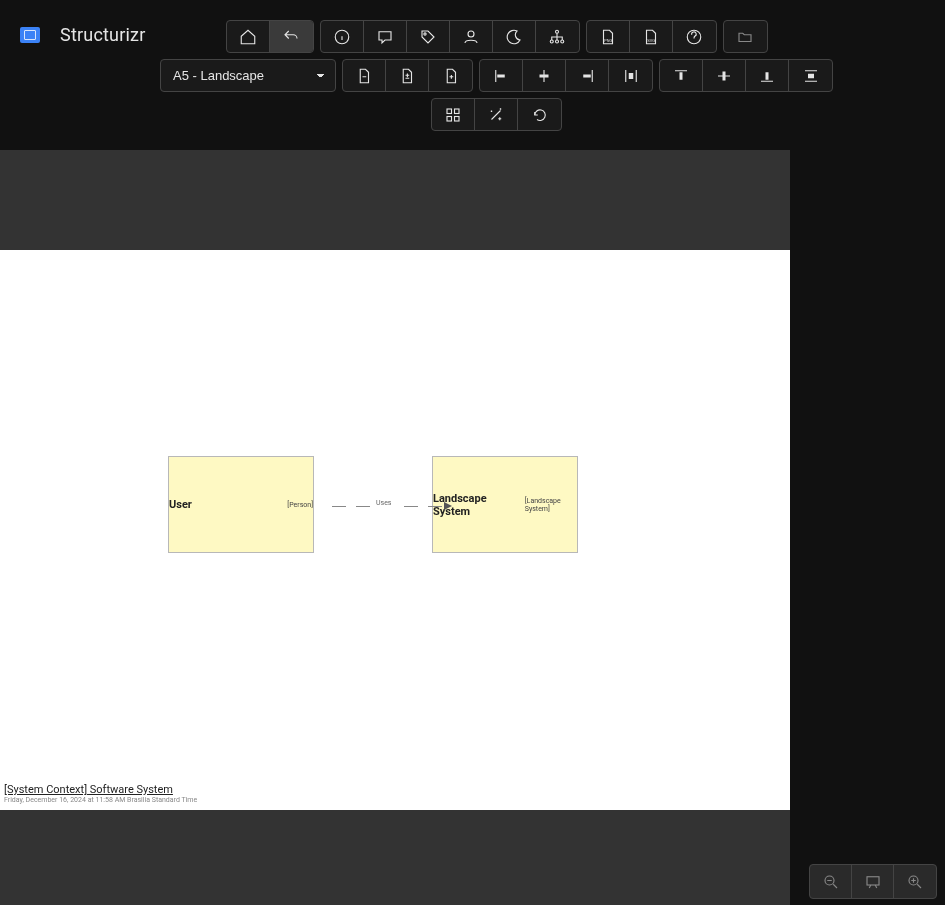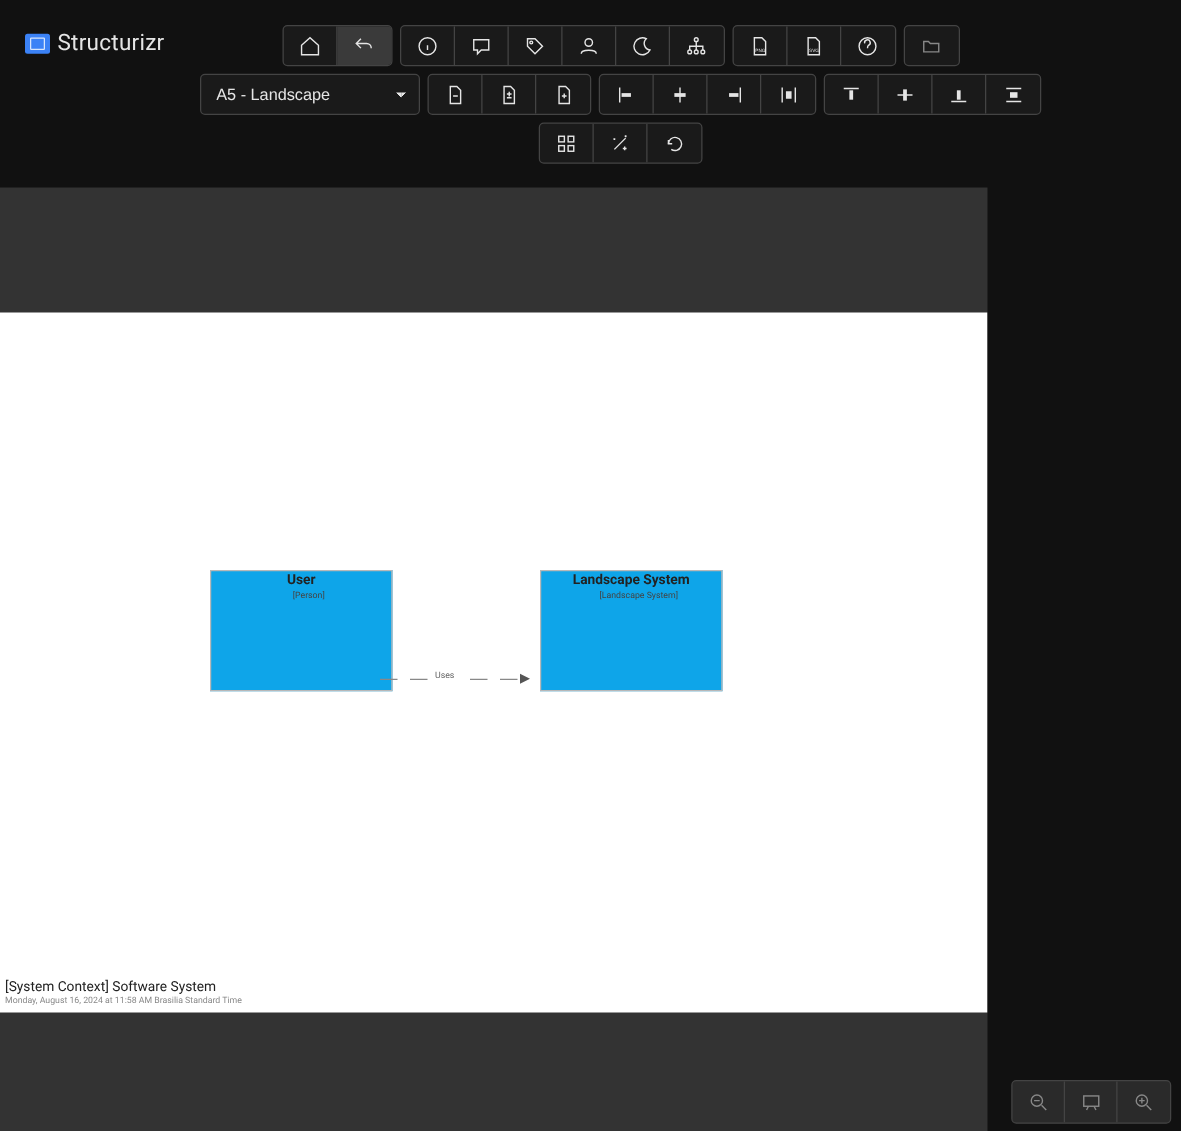--- a/index.html
+++ b/index.html
@@ -12,21 +12,21 @@
   position: relative;
 }
 
 
 .logo {
   position: absolute;
   top: 24px;
   left: 20px;
   display: flex;
   align-items: center;
-  gap: 6px;
+  gap: 20px;
 }
 .logo-mark {
   width: 20px;
   height: 16px;
   background: #3b82f6;
   border-radius: 2px;
   position: relative;
 }
 .logo-mark::after {
   content: '';
@@ -116,40 +116,39 @@
   width: 790px;
   height: 560px;
   background: #ffffff;
 }
 
 
 .box {
   position: absolute;
   width: 146px;
   height: 97px;
-  background: #0ea5e9;
+  background: #fef9c3;
   border: 1px solid #b8b8b8;
   display: flex;
-  flex-direction: column;
+  flex-direction: row;
   align-items: center;
-  justify-content: flex-start;
+  justify-content: space-between;
   gap: 2px;
 }
 .box-user { left: 168px; top: 206px; }
 .box-system { left: 432px; top: 206px; }
 .box .title { font-size: 11px; font-weight: 700; color: #222; }
 .box .subtitle { font-size: 7px; color: #444; margin-left: 12px; }
 
 .relation {
   position: absolute;
   top: 253px;
-  left: 304px;
+  left: 332px;
   width: 120px;
   height: 8px;
-  margin-top: 37px;
 }
 .relation .dash {
   position: absolute;
   top: 3px;
   height: 1px;
   width: 14px;
   background: #888;
 }
 .d1 { left: 0; }
 .d2 { left: 24px; }
@@ -171,21 +170,21 @@
   border-top: 4px solid transparent;
   border-bottom: 4px solid transparent;
 }
 
 
 .caption {
   position: absolute;
   bottom: 6px;
   left: 4px;
 }
-.caption .main { font-size: 11px; color: #222; }
+.caption .main { font-size: 11px; color: #222; text-decoration: underline; }
 .caption .sub { font-size: 7px; color: #888; }
 
 
 .zoom {
   position: absolute;
   right: 8px;
   bottom: 6px;
   display: flex;
   background: #2a2a2a;
   border: 1px solid #444;
@@ -424,21 +423,21 @@
       <span class="dash d1"></span>
       <span class="dash d2"></span>
       <span class="label">Uses</span>
       <span class="dash d3"></span>
       <span class="dash d4"></span>
       <span class="arrowhead"></span>
     </div>
 
     <div class="caption">
       <div class="main">[System Context] Software System</div>
-      <div class="sub">Monday, August 16, 2024 at 11:58 AM Brasilia Standard Time</div>
+      <div class="sub">Friday, December 16, 2024 at 11:58 AM Brasilia Standard Time</div>
     </div>
 
   </div>
 </div>
 
 <div class="zoom">
   <button class="tool-btn">
     <svg viewBox="0 0 24 24">
         <circle cx="10" cy="10" r="6"></circle>
         <line x1="15" y1="15" x2="20" y2="20"></line>

